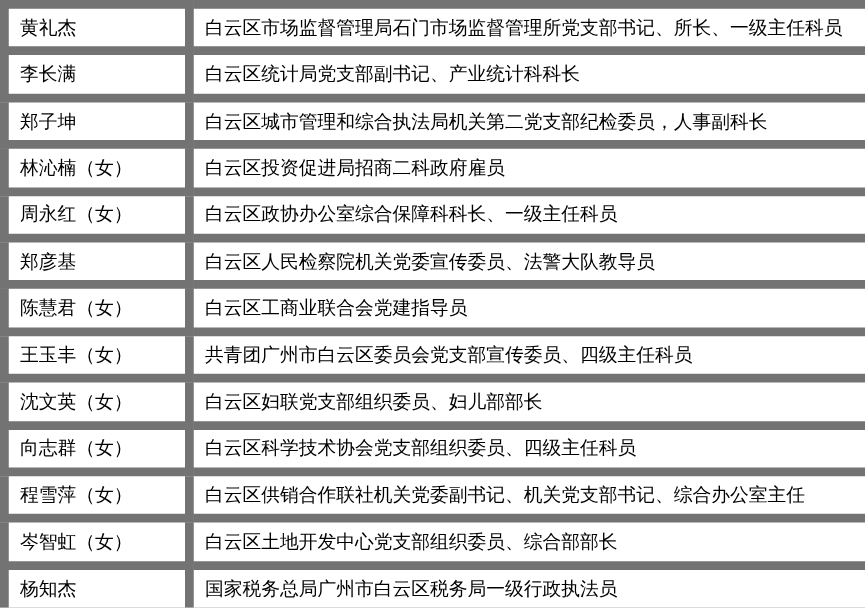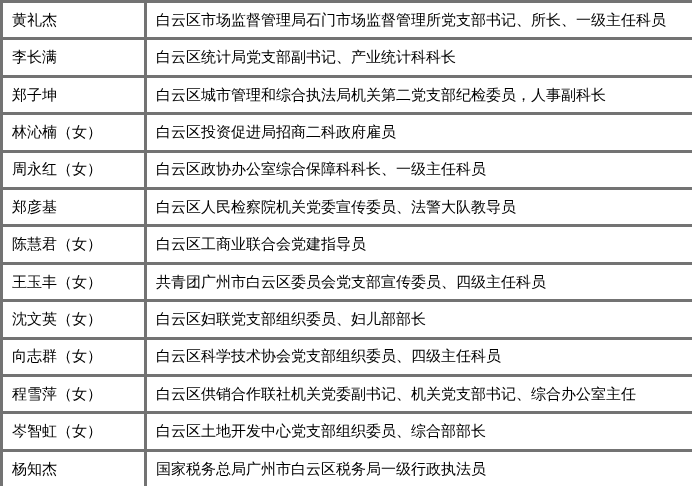--- a/index.html
+++ b/index.html
@@ -14,21 +14,21 @@
     color: #000000;
     overflow: hidden;
   }
   #roster-table {
     border-collapse: collapse;
     width: 692px;
     height: 486px;
     table-layout: fixed;
   }
   #roster-table td {
-    border: 3px solid #737373;
+    border: 7px solid #737373;
     padding: 0 0 0 9px;
     font-size: 15px;
     line-height: 1.25;
     white-space: nowrap;
     overflow: hidden;
     vertical-align: middle;
   }
   #roster-table td.name-cell {
     width: 132px;
   }

